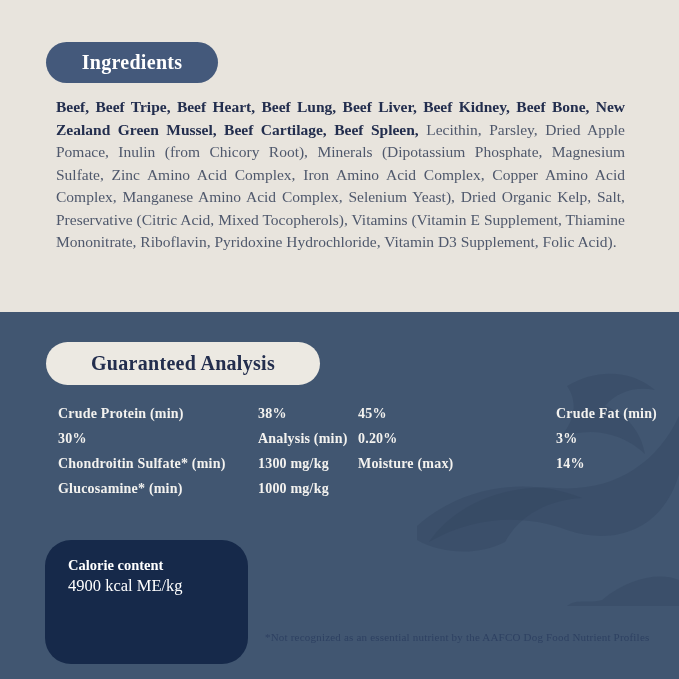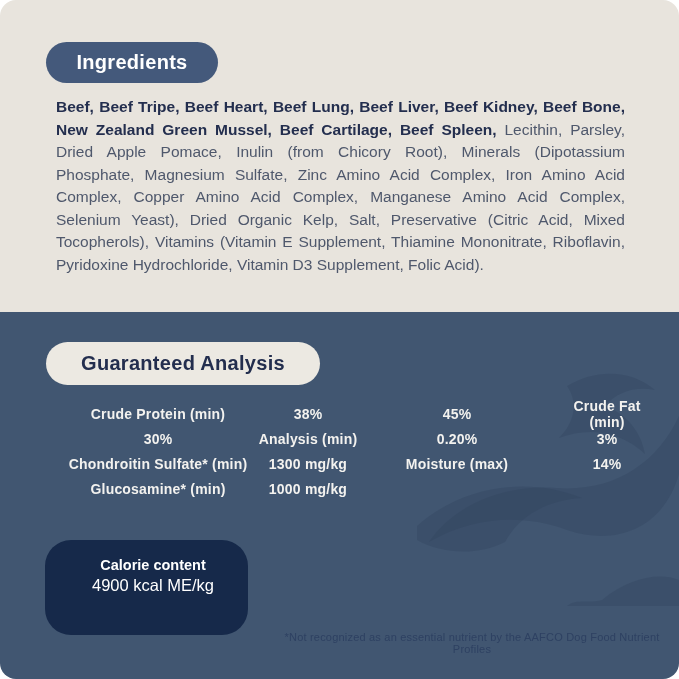--- a/index.html
+++ b/index.html
@@ -1,19 +1,18 @@
 <!DOCTYPE html>
 <html style="--cream: #e8e4dd; --pill_navy: #44597b; --pill_cream: #ece9e2; --section_blue: #415671; --calorie_navy: #16294a; --ink: #232e4e; --body: #4f586c; --table_text: #f3f2ef; --footnote: #2e4162; --wave: #31445f;"><head>
 <meta charset="utf-8">
 <style>
   html,body{margin:0;padding:0;background:#ffffff;}
   .canvas{
     position:relative;width:679px;height:679px;overflow:hidden;
-    font-family:Liberation Sans, sans-serif;
-    border-radius:16px;
+    font-family:Liberation Serif, serif;
     -webkit-font-smoothing:antialiased;
   }
   
   .ingredients{
     position:absolute;left:0;top:0;width:679px;height:312px;
     background:var(--cream,#e8e4dd);
   }
   .pill{
     position:absolute;display:flex;align-items:center;justify-content:center;
     border-radius:999px;font-weight:bold;font-size:20px;letter-spacing:.3px;
@@ -25,36 +24,35 @@
   .ing-text{
     position:absolute;left:56px;top:96px;width:569px;margin:0;
     font-size:15.5px;line-height:22.5px;text-align:justify;text-justify:inter-word;
   }
   .ing-bold{font-weight:bold;color:var(--ink,#232e4e);}
   .ing-reg{font-weight:normal;color:var(--body,#4f586c);}
   
   .analysis{
     position:absolute;left:0;top:312px;width:679px;height:367px;
     background:var(--section_blue,#415671);
-    text-align:center;
   }
   .waves{position:absolute;right:0;top:44px;width:262px;height:250px;pointer-events:none;}
   .waves path{fill:var(--wave,#31445f);fill-opacity:.38;}
   .pill-cream{
     left:46px;top:30px;width:274px;height:43px;
     background:var(--pill_cream,#ece9e2);color:var(--ink,#232e4e);
   }
   .ga-table{
     position:absolute;left:58px;top:89px;width:600px;
     display:grid;grid-template-columns:200px 100px 198px auto;grid-auto-rows:25px;
     align-items:center;
     font-size:14px;font-weight:bold;color:var(--table_text,#f3f2ef);letter-spacing:.2px;
   }
   .calorie-box{
-    position:absolute;left:45px;top:228px;width:203px;height:95px;
+    position:absolute;left:45px;top:228px;width:203px;height:124px;
     background:var(--calorie_navy,#16294a);border-radius:26px;
     box-sizing:border-box;padding:16px 10px 0 23px;color:#ffffff;
   }
   .cal-h{font-size:14.5px;font-weight:bold;line-height:19px;}
   .cal-v{font-size:16.5px;font-weight:normal;line-height:21px;}
   .cal-v:first-of-type{margin-top:7px;}
   .footnote{
     position:absolute;left:265px;top:319px;
     font-size:11px;letter-spacing:.2px;color:var(--footnote,#2e4162);
   }

